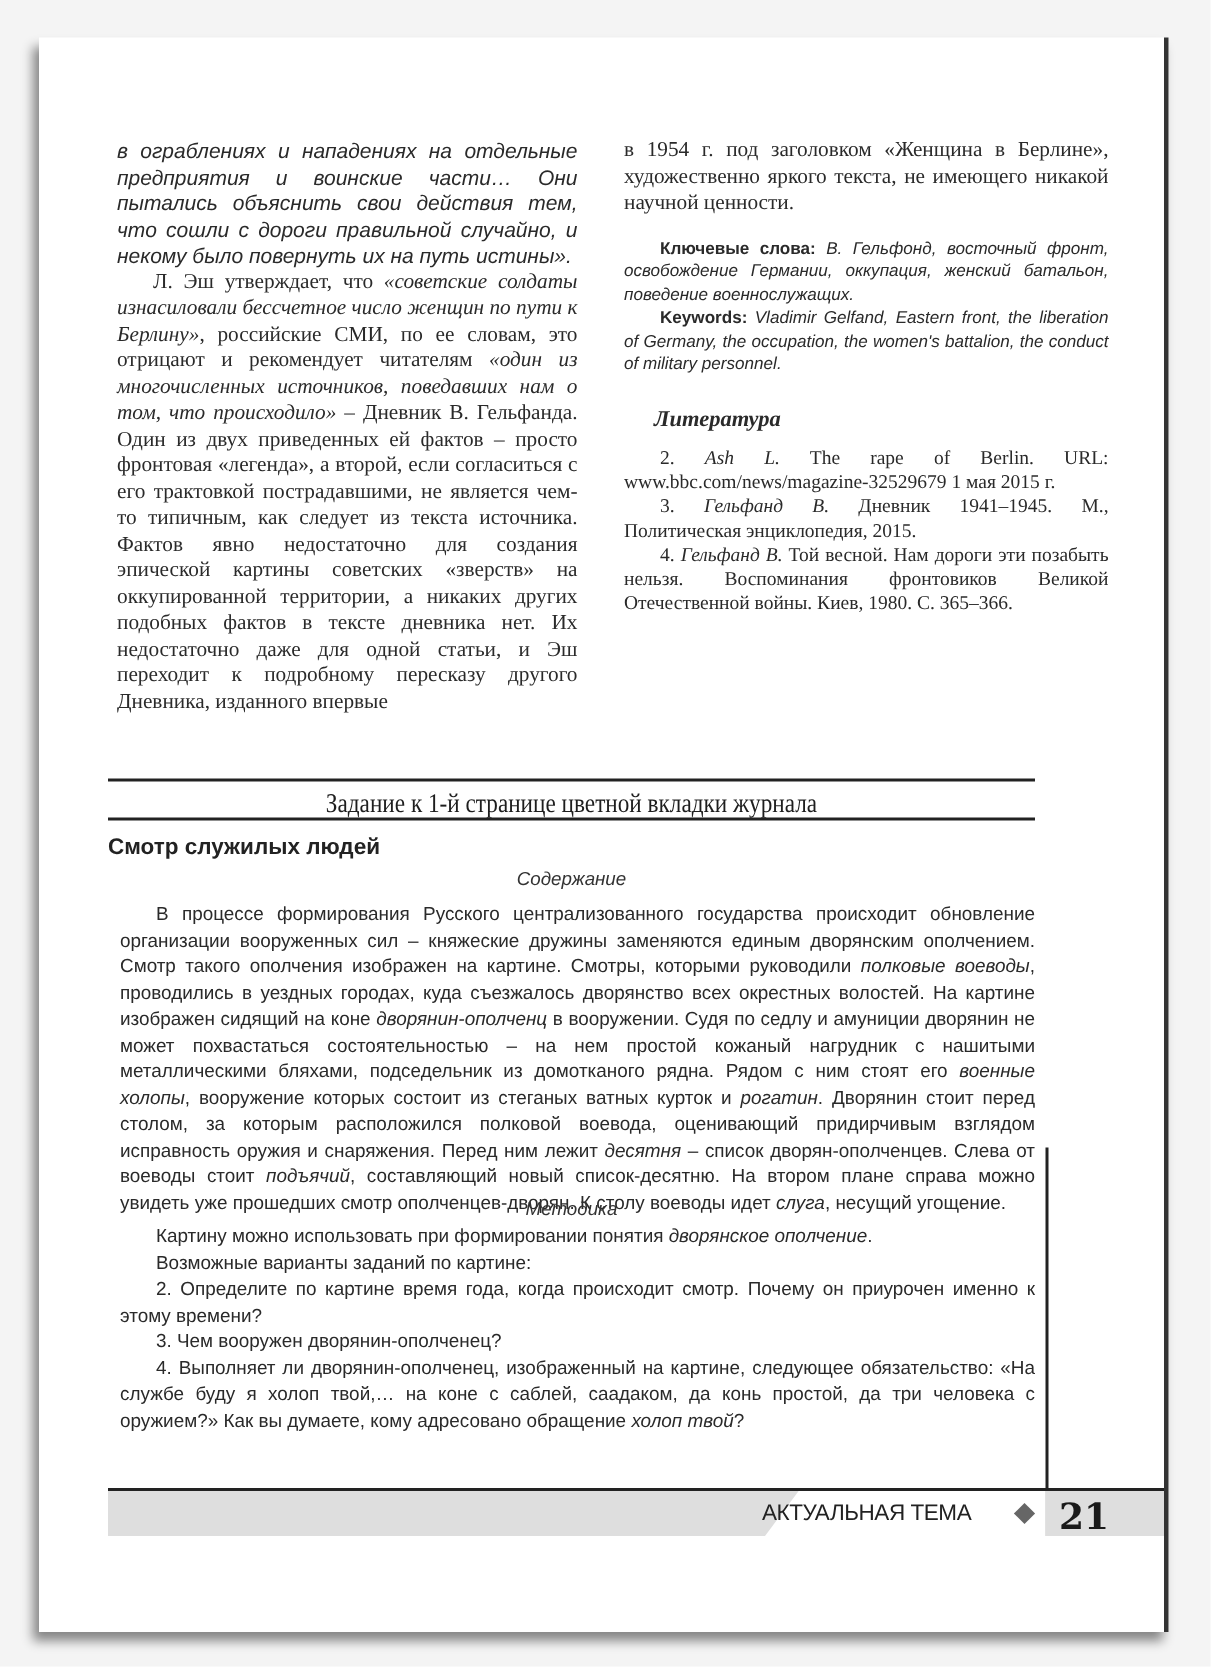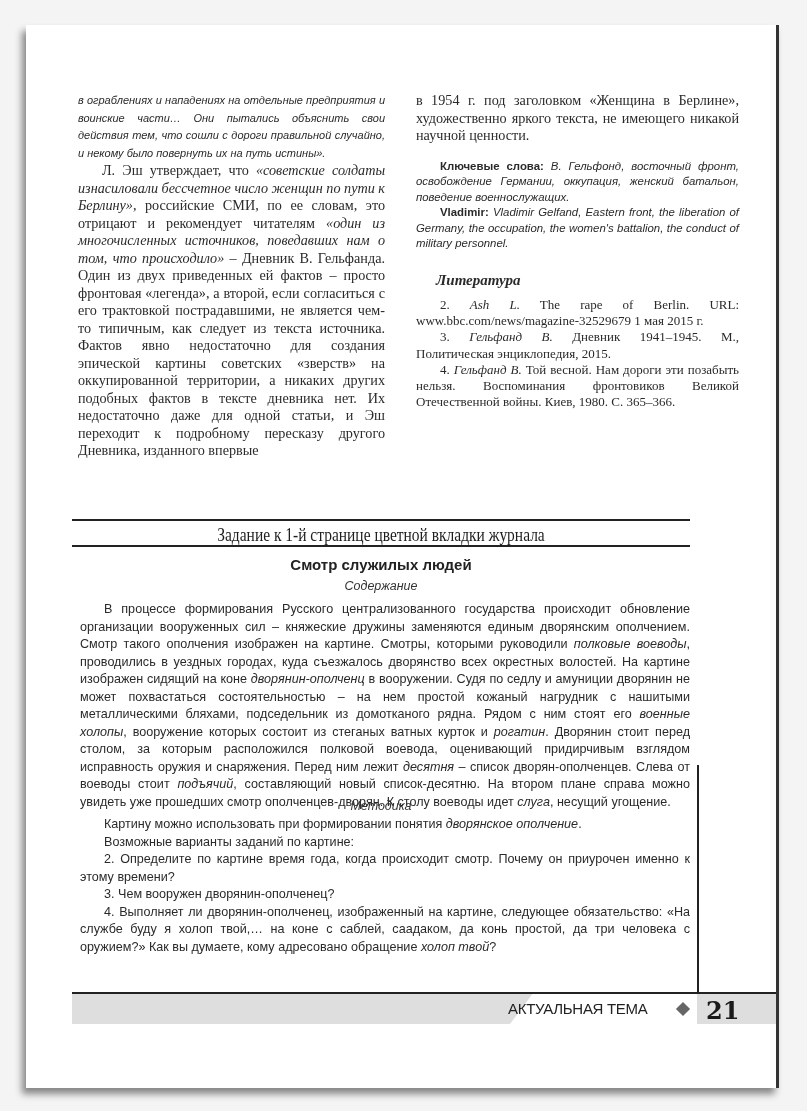--- a/index.html
+++ b/index.html
@@ -14,35 +14,35 @@
     }
     .col {
       position: absolute; top: 92px; color: #2a2a2a;
       font-size: 13.2px; line-height: 17.5px; text-align: justify;
     }
     .col p { margin: 0; }
     .col-left { left: 78px; width: 307px; font-family: "Liberation Serif", serif; font-size: 14.2px; }
     .col-right { left: 416px; width: 323px; font-family: "Liberation Serif", serif; font-size: 14.2px; }
     .it { font-style: italic; }
     .indent { text-indent: 24px; }
-    .quote-it { font-family: "Liberation Sans", sans-serif; font-style: italic; font-size: 11px; }
+    .quote-it { font-family: "Liberation Sans", sans-serif; font-style: italic; font-size: 14px; }
     .kw { font-family: "Liberation Sans", sans-serif; font-size: 11.4px; line-height: 15.5px; margin-top: 4px; }
     .kw .kw-label { font-weight: bold; font-style: normal; }
     .kw .kw-text { font-style: italic; }
     .lit-title { font-family: "Liberation Serif", serif; font-weight: bold; font-style: italic; font-size: 15px; margin: 20px 0 8px 20px; }
     .ref { font-family: "Liberation Serif", serif; font-size: 13px; line-height: 16.2px; }
     .ref .auth { font-style: italic; }
 
     .rule { position: absolute; left: 72px; width: 618px; height: 2px; background: #222; }
     .task-title {
       position: absolute; left: 72px; top: 525px; width: 618px; text-align: center;
       font-family: "Liberation Serif", serif; font-size: 18px; color: #1e1e1e; transform: scaleX(0.86);
     }
     .sub-title {
-      position: absolute; left: 72px; top: 556px; width: 618px; text-align: center;
+      position: absolute; left: 72px; top: 556px; width: 618px; text-align: left;
       font-family: "Liberation Sans", sans-serif; font-weight: bold; font-size: 15px; color: #222;
     }
     .section-label {
       position: absolute; left: 72px; width: 618px; text-align: center;
       font-family: "Liberation Sans", sans-serif; font-style: italic; font-size: 12.5px; color: #333;
     }
     .lower {
       position: absolute; left: 80px; width: 610px; color: #2a2a2a;
       font-family: Liberation Sans, sans-serif; font-size: 12.6px; line-height: 17.5px; text-align: justify;
     }
@@ -76,21 +76,21 @@
 </div>
 
 <div class="col col-left">
   <p class="quote-it">в ограблениях и нападениях на отдельные предприятия и воинские части… Они пытались объяснить свои действия тем, что сошли с дороги правильной случайно, и некому было повернуть их на путь истины».</p>
   <p class="indent"><span>Л. Эш утверждает, что </span><span class="it">«советские солдаты изнасиловали бессчетное число женщин по пути к Берлину»</span><span>, российские СМИ, по ее словам, это отрицают и рекомендует читателям </span><span class="it">«один из многочисленных источников, поведавших нам о том, что происходило»</span><span> – Дневник В. Гельфанда. Один из двух приведенных ей фактов – просто фронтовая «легенда», а второй, если согласиться с его трактовкой пострадавшими, не является чем-то типичным, как следует из текста источника. Фактов явно недостаточно для создания эпической картины советских «зверств» на оккупированной территории, а никаких других подобных фактов в тексте дневника нет. Их недостаточно даже для одной статьи, и Эш переходит к подробному пересказу другого Дневника, изданного впервые</span></p>
 </div>
 
 <div class="col col-right">
   <p>в 1954 г. под заголовком «Женщина в Берлине», художественно яркого текста, не имеющего никакой научной ценности.</p>
   <p class="kw indent" style="margin-top:14px"><span class="kw-label">Ключевые слова:</span> <span class="kw-text">В. Гельфонд, восточный фронт, освобождение Германии, оккупация, женский батальон, поведение военнослужащих.</span></p>
-  <p class="kw indent" style="margin-top:0"><span class="kw-label">Vladimir:</span> <span class="kw-text">Vladimir Gelfand, Eastern front, the liberation of Germany, the occupation, the women's battalion, the conduct of military personnel.</span></p>
+  <p class="kw indent" style="margin-top:0"><span class="kw-label">Keywords:</span> <span class="kw-text">Vladimir Gelfand, Eastern front, the liberation of Germany, the occupation, the women's battalion, the conduct of military personnel.</span></p>
   <div class="lit-title">Литература</div>
   <p class="ref indent"><span>2.</span> <span class="auth">Ash L.</span> <span>The rape of Berlin. URL: www.bbc.com/news/magazine-32529679 1 мая 2015 г.</span></p>
   <p class="ref indent"><span>3.</span> <span class="auth">Гельфанд В.</span> <span>Дневник 1941–1945. М., Политическая энциклопедия, 2015.</span></p>
   <p class="ref indent"><span>4.</span> <span class="auth">Гельфанд В.</span> <span>Той весной. Нам дороги эти позабыть нельзя. Воспоминания фронтовиков Великой Отечественной войны. Киев, 1980. С. 365–366.</span></p>
 </div>
 
 <div class="rule" style="top:519px"></div>
 <div class="task-title">Задание к 1-й странице цветной вкладки журнала</div>
 <div class="rule" style="top:545px"></div>
 <div class="sub-title">Смотр служилых людей</div>

